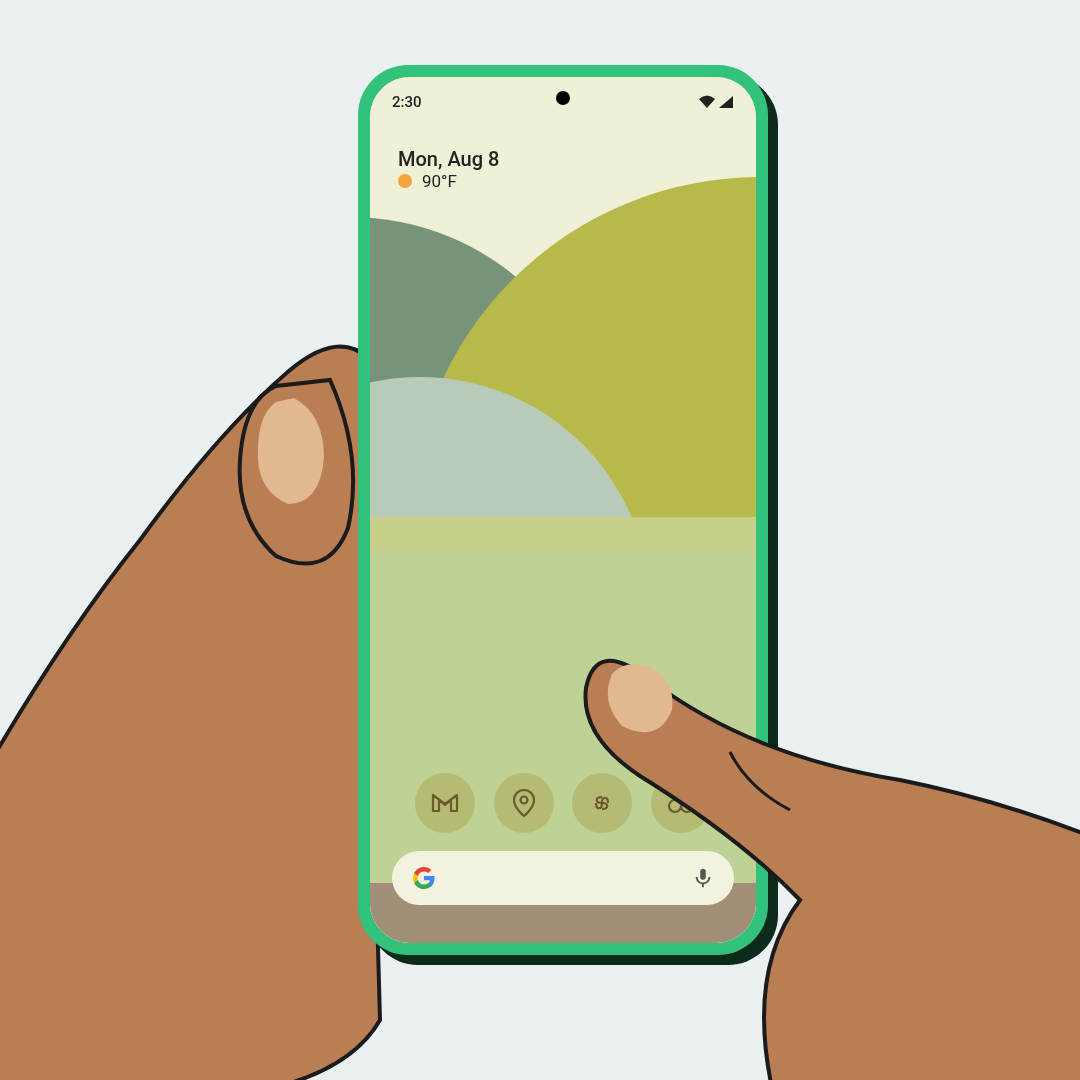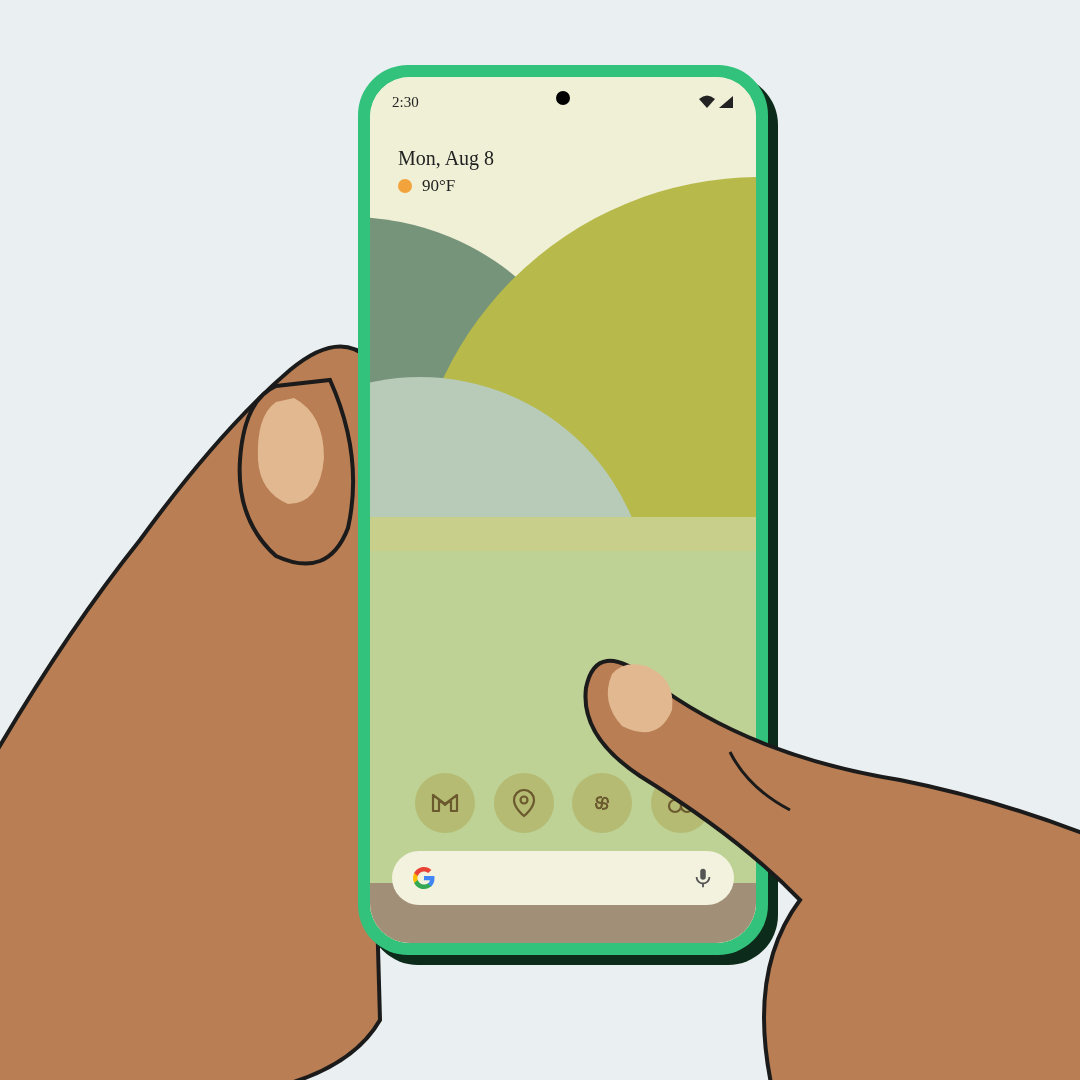--- a/index.html
+++ b/index.html
@@ -25,21 +25,20 @@
     background:#32c27c;
     border-radius:50px;
     overflow:hidden;
   }
   .screen{
     position:absolute;
     left:12px;top:12px;right:12px;bottom:12px;
     border-radius:40px;
     overflow:hidden;
     background:#f0f0d7;
-    font-family:Liberation Serif, serif;
   }
   
   .sky{position:absolute;inset:0;background:#f0f0d7;}
   .hill-back{
     position:absolute;left:-280px;top:140px;width:520px;height:520px;
     border-radius:50%;background:#76947a;
   }
   .hill-mid{
     position:absolute;left:-180px;top:300px;width:460px;height:460px;
     border-radius:50%;background:#b7cbb8;
@@ -66,21 +65,21 @@
   .status-icons{display:flex;gap:2px;align-items:center;}
   .camera-notch{
     position:absolute;left:50%;top:14px;transform:translateX(-50%);
     width:14px;height:14px;border-radius:50%;background:#000;
   }
 
   
   .aag{
     position:absolute;left:28px;top:70px;color:#222;
   }
-  .aag .date{font-size:20px;font-weight:500;margin-bottom:6px;}
+  .aag .date{font-size:20px;font-weight:500;}
   .aag .weather{display:flex;align-items:center;gap:10px;font-size:17px;}
   .sun{width:14px;height:14px;border-radius:50%;background:#f2a33c;display:inline-block;}
 
   
   .dock{
     position:absolute;left:0;right:0;bottom:110px;
     display:flex;justify-content:space-evenly;align-items:center;
     padding:0 26px;
   }
   .app{

